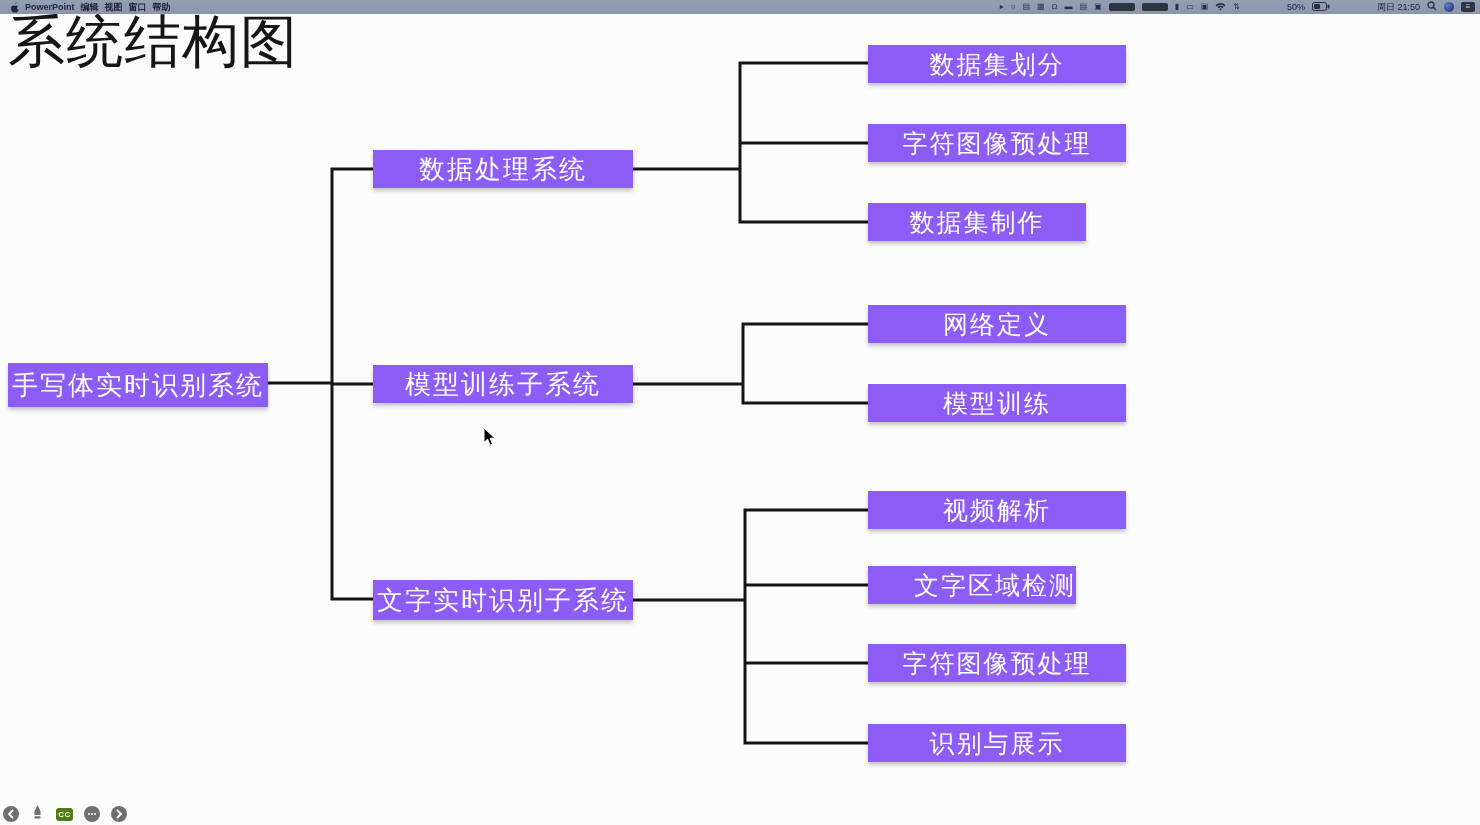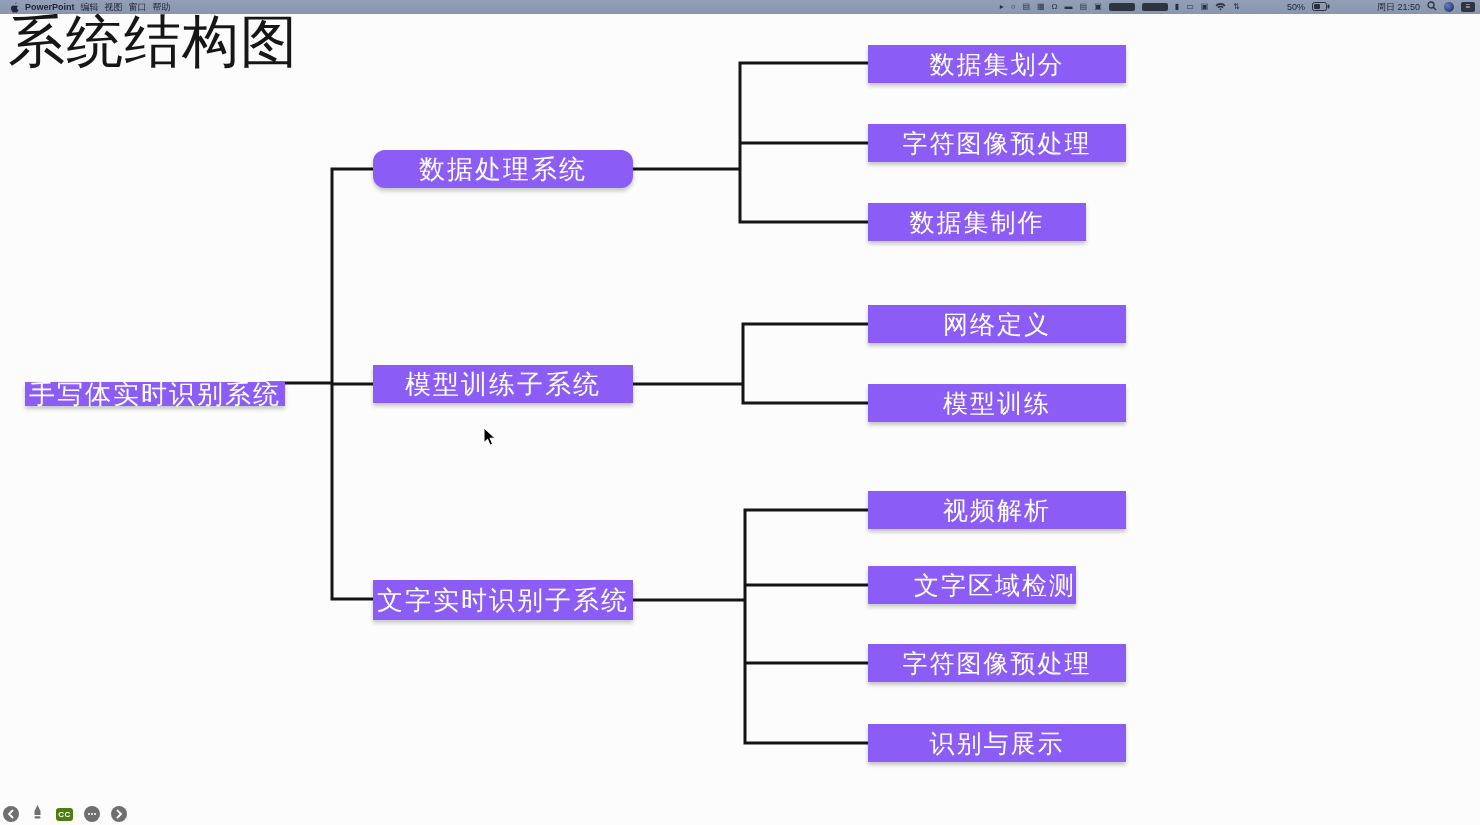--- a/index.html
+++ b/index.html
@@ -6,21 +6,21 @@
   html,body { width:1480px; height:825px; overflow:hidden; background:#fcfcfc;
               font-family:"Liberation Sans", sans-serif; position:relative; }
 
   
   .menubar { position:absolute; top:0; left:0; width:1480px; height:14px;
              background:linear-gradient(#939fb6,#8a96ad); display:flex;
              align-items:center; justify-content:space-between;
              font-size:9px; color:#23263a; z-index:30; }
   .mb-left { display:flex; align-items:center; gap:6px; padding-left:10px; }
   .mb-left .app-name { font-weight:700; }
-  .mb-left .menu-item { font-weight:400; cursor:default; }
+  .mb-left .menu-item { font-weight:700; cursor:default; }
   .mb-right { display:flex; align-items:center; gap:7px; padding-right:5px; }
   .glyph-icon { font-size:8px; color:#2b2f42; line-height:1; }
   .pill { width:26px; height:8px; background:#2e3440; border-radius:2px; }
   .cc-dark-chip { width:14px; height:10px; background:#2e3440; border-radius:2px;
                   display:flex; align-items:center; justify-content:center; color:#cfd4e0; }
   .mb-text { font-size:9px; color:#23263a; white-space:nowrap;margin-left:40px; }
   .apple-logo { width:9px; height:10px; display:inline-block; }
 
   
   .slide-title { position:absolute; left:8px; top:13px; z-index:5;
@@ -116,25 +116,25 @@
     <path d="M268 383 H332 M332 169 V599 M332 169 H373 M332 384 H373 M332 599 H373"></path>
 
     <path d="M633 169 H740 M740 63 V222 M740 63 H868 M740 143 H868 M740 222 H868"></path>
 
     <path d="M633 384 H743 M743 324 V403 M743 324 H868 M743 403 H868"></path>
 
     <path d="M633 600 H745 M745 510 V743 M745 510 H868 M745 585 H868 M745 663 H868 M745 743 H868"></path>
   </g>
 </svg>
 
-<div class="node" style="left:8px; top:382px; width:260px; height:24px;margin-left:17px;">
+<div class="node" style="left:8px; top:363px; width:260px; height:44px;">
   <span>手写体实时识别系统</span>
 </div>
 
-<div class="node" style="left:373px; top:150px; width:260px; height:38px;border-radius:12px;">
+<div class="node" style="left:373px; top:150px; width:260px; height:38px;">
   <span>数据处理系统</span>
 </div>
 <div class="node" style="left:373px; top:365px; width:260px; height:38px;">
   <span>模型训练子系统</span>
 </div>
 <div class="node" style="left:373px; top:580px; width:260px; height:40px;">
   <span>文字实时识别子系统</span>
 </div>
 
 <div class="node leaf" style="left:868px; top:45px; width:258px; height:38px;">

